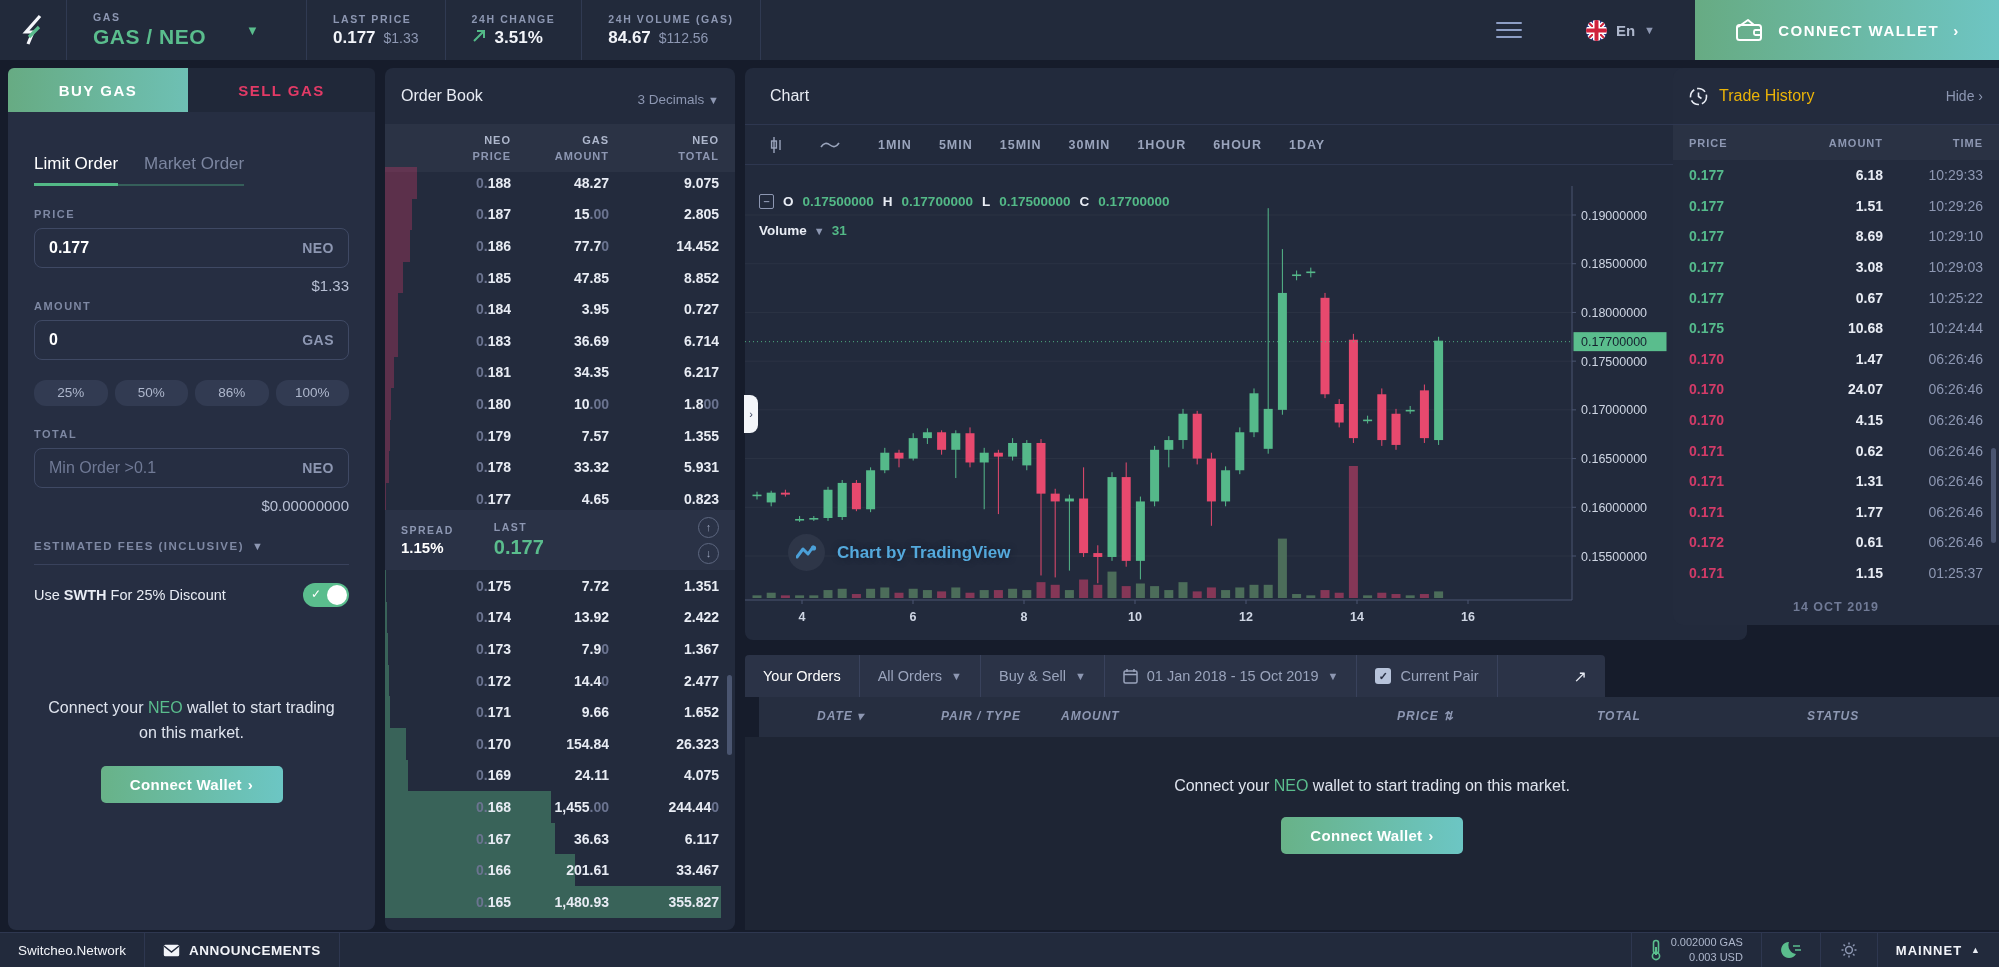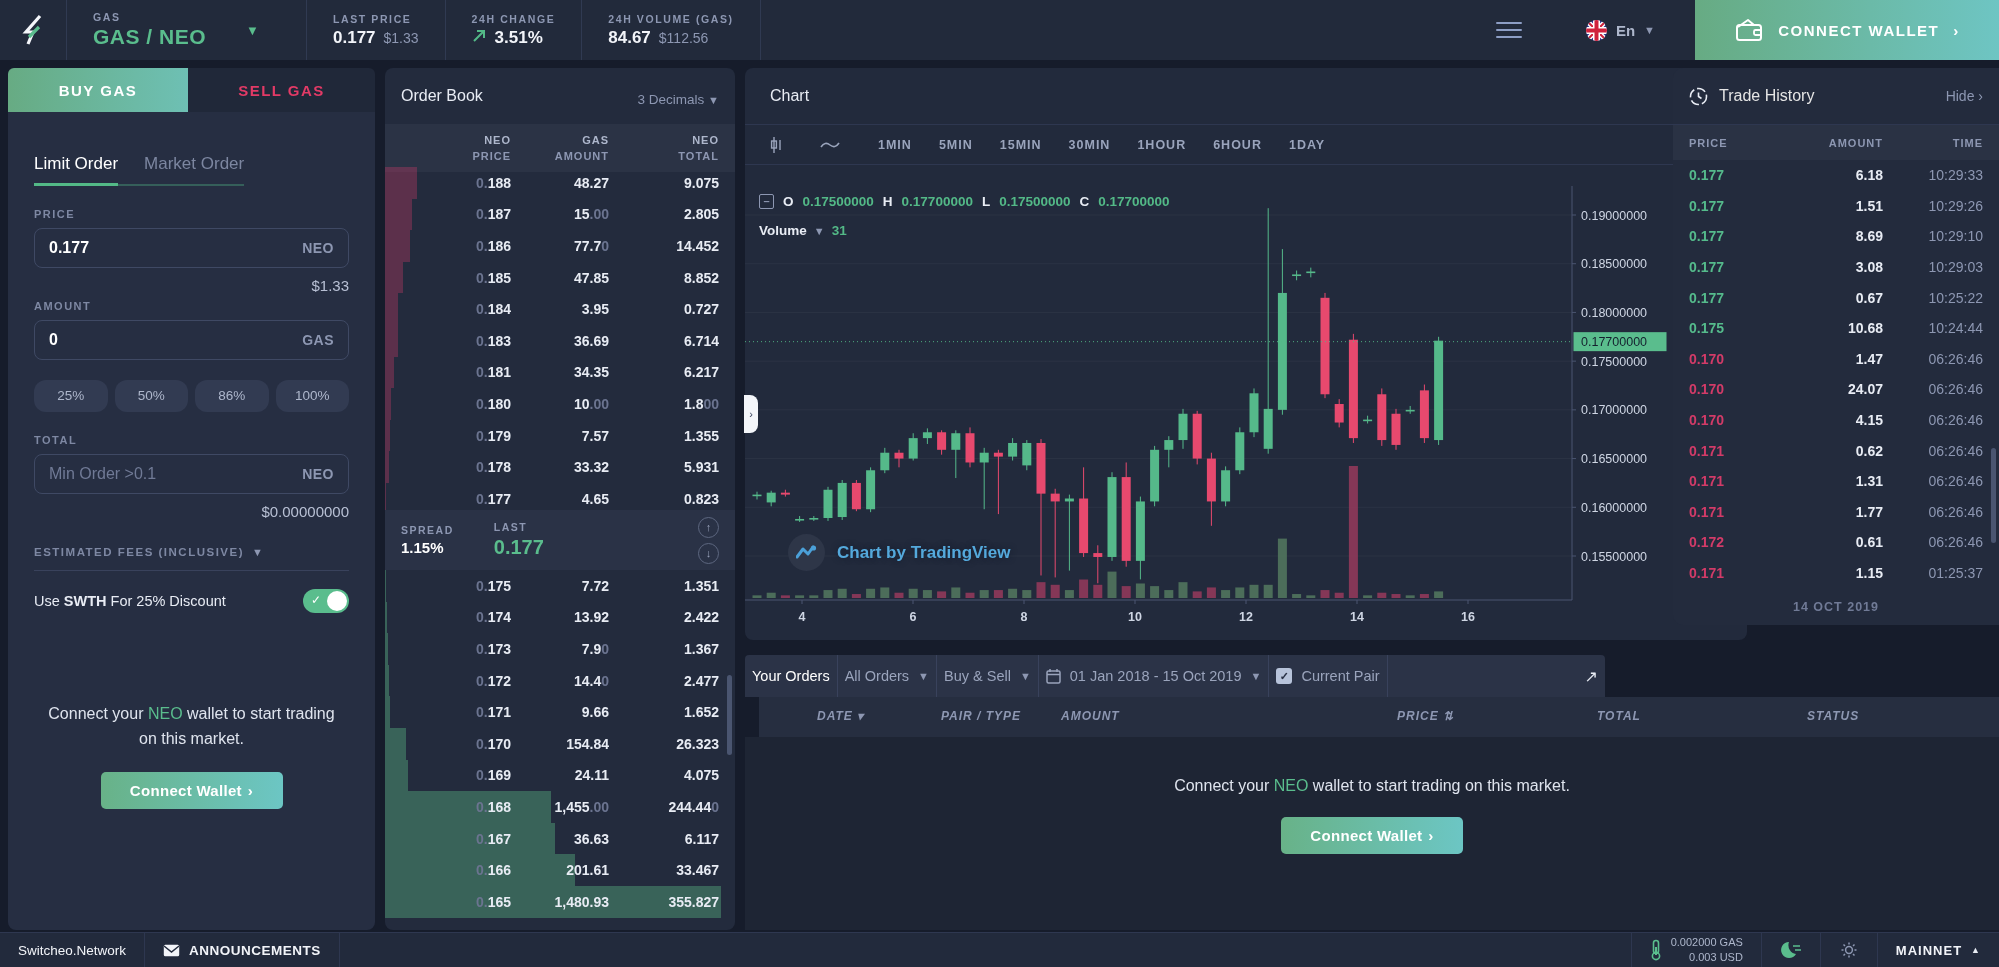--- a/index.html
+++ b/index.html
@@ -46,21 +46,21 @@
   .ord-tab.inactive { color:#7c86a0; }
   .fld-label { font-size:11px; letter-spacing:1.5px; color:#7e88a3; font-weight:bold; margin-top:22px; }
   .fld { margin-top:8px; height:40px; border:1px solid #3f4964; border-radius:8px; display:flex;
          align-items:center; padding:0 14px; gap:8px; background:transparent; }
   .fld input { flex:1; background:transparent; border:none; outline:none; color:#fff; font-size:16px;
                font-weight:bold; font-family:"Liberation Sans",sans-serif; min-width:0; }
   .fld input::placeholder { color:#707a96; font-weight:normal; }
   .fld .unit { color:#8d97b2; font-size:14px; font-weight:bold; letter-spacing:.5px; }
   .usd-sub { text-align:right; color:#b8c0d4; font-size:15px; margin-top:9px; }
   .pct-row { display:flex; gap:7px; margin-top:20px; }
-  .pct-btn { flex:1; height:32px; background:#323b52; color:#aeb7cc; font-size:13.5px; border-radius:12px;
+  .pct-btn { flex:1; height:26px; background:#323b52; color:#aeb7cc; font-size:13.5px; border-radius:12px;
              display:flex; align-items:center; justify-content:center; cursor:pointer; }
   .fees-row { margin-top:26px; display:flex; align-items:center; gap:8px; color:#7e88a3; font-size:11.5px;
               letter-spacing:1.5px; font-weight:bold; padding-bottom:12px; border-bottom:1px solid #39425c; }
   .swth-row { margin-top:18px; display:flex; align-items:center; justify-content:space-between; }
   .swth-label { font-size:14.5px; color:#e8ecf4; }
   .toggle { width:46px; height:24px; background:#5abd8d; border-radius:12px; position:relative; cursor:pointer; }
   .toggle .check { position:absolute; left:8px; top:4px; color:#fff; font-size:12px; }
   .toggle .knob { position:absolute; right:2px; top:2px; width:20px; height:20px; background:#fff; border-radius:50%; }
   .connect-msg { margin-top:88px; text-align:center; font-size:16px; color:#dfe4ee; line-height:1.6; padding:0 14px; }
   .neo-green { color:#5abd8d; }
@@ -115,35 +115,35 @@
   .tv-circle { width:37px; height:37px; border-radius:50%; background:#2e3648; display:flex;
                align-items:center; justify-content:center; }
   .tv-text { color:#54a9dc; font-size:17px; font-weight:bold; text-shadow:0 0 6px rgba(20,28,44,.9); }
   .collapse-pill { position:absolute; left:-1px; top:327px; width:14px; height:38px; background:#f4f6fa;
                    border-radius:0 8px 8px 0; color:#39425c; display:flex; align-items:center;
                    justify-content:center; font-size:11px; cursor:pointer; z-index:4; }
   
   .orders { position:absolute; left:745px; top:648px; width:1254px; height:282px; }
   .orders-toolbar { position:absolute; left:0; top:7px; width:860px; height:42px; background:#2b3347;
                     display:flex; align-items:stretch; border-radius:4px 4px 0 0; }
-  .ot-cell { display:flex; align-items:center; gap:9px; padding:0 7px; border-right:1px solid #39425c;
+  .ot-cell { display:flex; align-items:center; gap:9px; padding:0 18px; border-right:1px solid #39425c;
              font-size:14.5px; color:#9aa4bc; cursor:pointer; white-space:nowrap; }
   .ot-cell.title { color:#fff; cursor:default; }
   .checkbox { width:16px; height:16px; border-radius:3px; background:#b7c3da; color:#2a3246; font-size:11px;
               font-weight:bold; display:flex; align-items:center; justify-content:center; }
   .ot-expand { margin-left:auto; border-right:none; color:#e8ecf4; font-size:16px; }
   .orders-cols { position:absolute; left:14px; top:49px; width:1276px; height:40px; background:#262e40;font-style:italic; }
   .oc-lbl { position:absolute; top:12px; font-size:12px; letter-spacing:1px; color:#8d97b2; font-weight:bold; }
   .orders-empty { position:absolute; left:0; top:89px; width:1254px; height:193px; background:#1e2534; }
   .oe-text { text-align:center; margin-top:40px; font-size:16px; color:#dfe4ee; }
   
   .trades { position:absolute; left:1673px; top:68px; width:326px; height:557px; background:#232b3d;
             border-radius:10px 0 0 10px; overflow:hidden; }
   .th-hdr { height:57px; display:flex; align-items:center; gap:11px; padding:0 16px; border-bottom:1px solid #2e3750; }
-  .th-title { font-size:16px; color:#e5e5e5; }
+  .th-title { font-size:16px; color:#eab308; }
   .th-hide { margin-left:auto; color:#8d97b2; font-size:14px; cursor:pointer; }
   .th-cols { height:35px; background:#2a3244; display:grid; grid-template-columns:90px 1fr 92px;
              align-items:center; padding:0 16px; font-size:11px; letter-spacing:1px; color:#8d97b2; font-weight:bold; }
   .th-cols .c2 { text-align:right; padding-right:8px; }
   .th-cols .c3 { text-align:right; }
   .th-row { height:30.6px; display:grid; grid-template-columns:90px 1fr 92px; align-items:center;
             padding:0 16px; font-size:14px; font-weight:bold; }
   .th-row .pr.g { color:#55bb8c; } .th-row .pr.r { color:#d23b68; }
   .th-row .am { text-align:right; color:#e8ecf4; padding-right:8px; }
   .th-row .tm { text-align:right; color:#8d97b2; font-weight:normal; }

